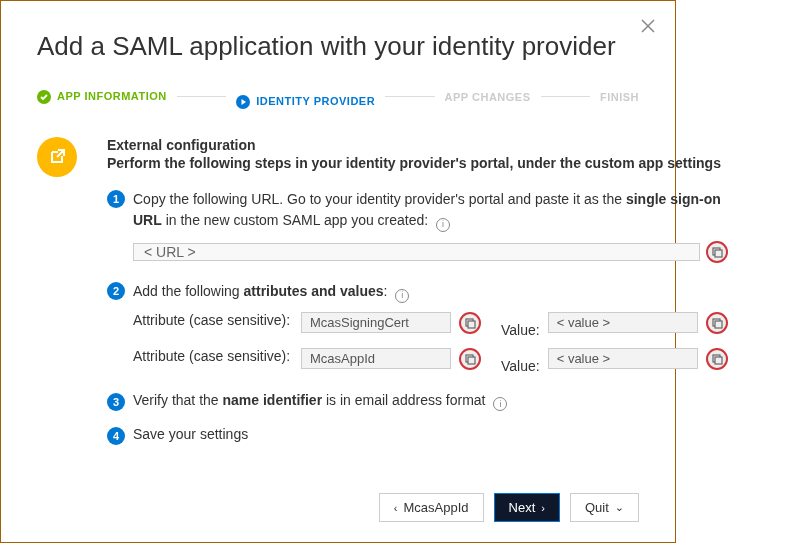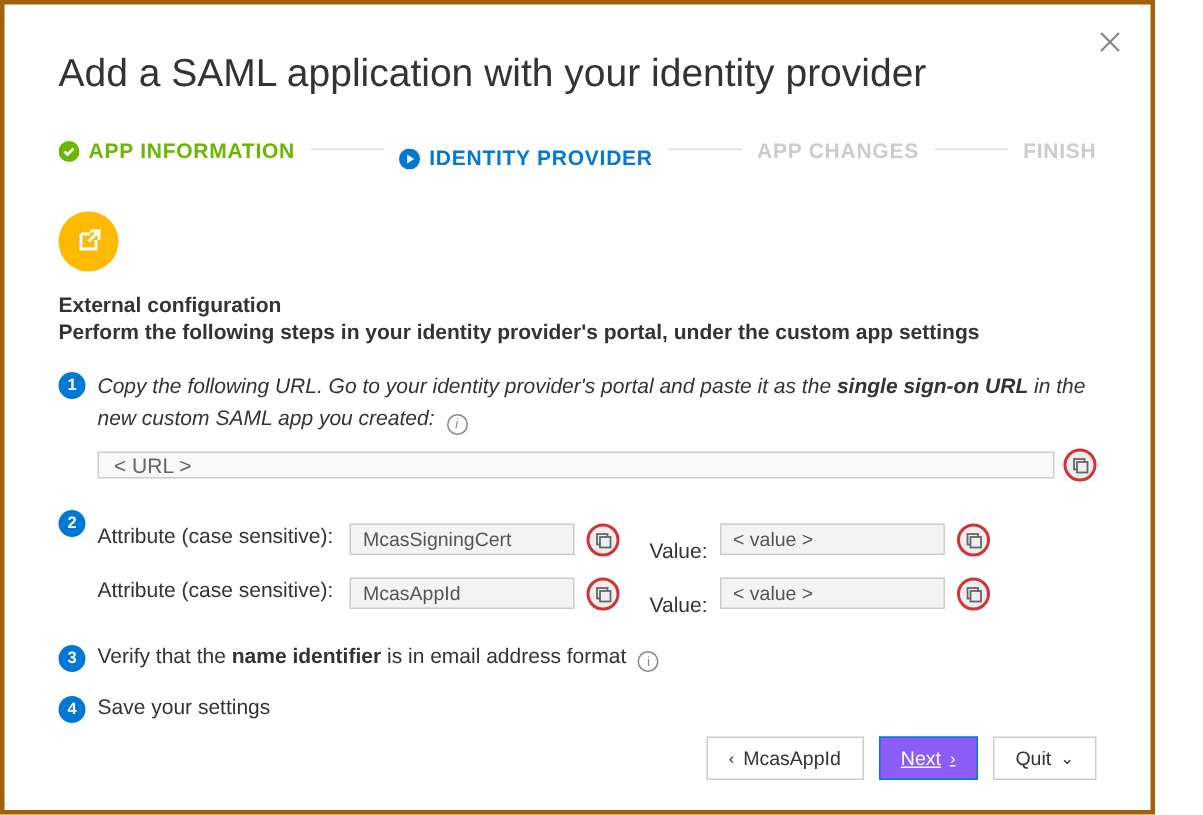--- a/index.html
+++ b/index.html
@@ -4,23 +4,23 @@
 <style>
   * { box-sizing: border-box; }
   body {
     margin: 0;
     font-family: "Segoe UI", -apple-system, sans-serif;
     background: #fff;
     color: #333;
     font-size: 14px;
   }
   .dialog {
-    width: 770px;
+    width: 676px;
     height: 543px;
-    border: 3px solid #a16207;
+    border: 1px solid #a16207;
     position: relative;
     padding: 30px 36px 24px 36px;
   }
   .close-btn {
     position: absolute;
     top: 16px;
     right: 20px;
     color: #999;
     cursor: pointer;
     font-size: 18px;
@@ -31,47 +31,47 @@
     color: #333;
     margin: 0 0 22px 0;
   }
   .stepper {
     display: flex;
     align-items: center;
     margin-bottom: 28px;
   }
   .step {
     display: flex;
-    align-items: flex-end;
-    font-size: 14px;
+    align-items: flex-start;
+    font-size: 11px;
     letter-spacing: 0.5px;
     font-weight: 600;
     white-space: nowrap;
   }
   .step.done { color: #6bb700; }
   .step.active { color: #0078d4; margin-top: 11px; }
   .step.pending { color: #ccc; }
   .step-line { flex: 1; height: 1px; background: #ddd; margin: 0 10px; }
   .step-icon { margin-right: 6px; display: inline-flex; }
-  .section { display: flex; gap: 14px; flex-direction: column; }
+  .section { display: flex; gap: 30px; }
   .big-icon {
     width: 40px; height: 40px; border-radius: 50%;
     background: #ffb900; display: flex; align-items: center; justify-content: center;
     flex-shrink: 0;
   }
   .section-body { flex: 1; }
   .section-title { font-weight: 600; margin-bottom: 2px; }
   .section-desc { color: #333; margin-bottom: 18px; font-weight: bold; }
   .num-circle {
     display:inline-flex; width:18px; height:18px; border-radius:50%;
     background:#0078d4; color:#fff; font-size:11px; font-weight:600;
     align-items:center; justify-content:center; flex-shrink:0;
     margin-right:8px; position:relative; top:1px;
   }
-  .step-text { margin-bottom:10px; line-height:1.5;font-style:italic; }
+  .step-text { margin-bottom:10px; line-height:1.5; }
   .step-row { display:flex; align-items:flex-start; }
   .info-icon {
     display:inline-flex; width:14px; height:14px; border:1px solid #888;
     border-radius:50%; font-size:9px; align-items:center; justify-content:center;
     color:#888; margin-left:4px; position:relative; top:2px; cursor:help;
   }
   .url-field {
     display:flex; align-items:flex-end; border:1px solid #ccc; background:#f8f8f8;
     padding: 0 10px; color:#666; position:relative;
   }
@@ -89,21 +89,21 @@
     width:150px; font-size:13px;
   }
   .val-label { margin-left:12px;margin-top:10px; }
   .footer {
     position:absolute; bottom:20px; right:36px; display:flex; gap:10px;
   }
   .btn {
     border:1px solid #ccc; background:#fff; padding:6px 14px; font-size:13px;
     display:flex; align-items:center; gap:6px; cursor:pointer; color:#333;
   }
-  .btn.primary { background:#8b5cf6; color:#fff; border-color:#0078d4;text-decoration:underline; }
+  .btn.primary { background:#0f172a; color:#fff; border-color:#0078d4; }
   .chev { font-size:11px; }
 </style>
 </head>
 <body>
 
 <div class="dialog">
 
   <div class="close-btn">
     <svg width="14" height="14" viewBox="0 0 14 14">
         <path d="M1 1 L13 13 M13 1 L1 13" stroke="#888" stroke-width="1.5"></path>
@@ -171,20 +171,24 @@
                   <rect x="4" y="4" width="7" height="7" fill="#eee" stroke="#666" stroke-width="1.2"></rect>
                 </svg>
             </div>
           </div>
         </div>
       </div>
 
       <div class="step-row" style="margin-top:18px">
         <span class="num-circle">2</span>
         <div style="flex:1">
+          <div class="step-text" style="margin-bottom:4px">
+            <span>Add the following </span><b>attributes and values</b><span>:</span>
+            <span class="info-icon">i</span>
+          </div>
 
           <div class="attr-row">
             <span class="attr-label">Attribute (case sensitive):</span>
             <div class="attr-input">McasSigningCert</div>
             <div class="copy-btn">
               <svg width="12" height="12" viewBox="0 0 12 12">
                   <rect x="2" y="2" width="7" height="7" fill="none" stroke="#666" stroke-width="1.2"></rect>
                   <rect x="4" y="4" width="7" height="7" fill="#eee" stroke="#666" stroke-width="1.2"></rect>
                 </svg>
             </div>

